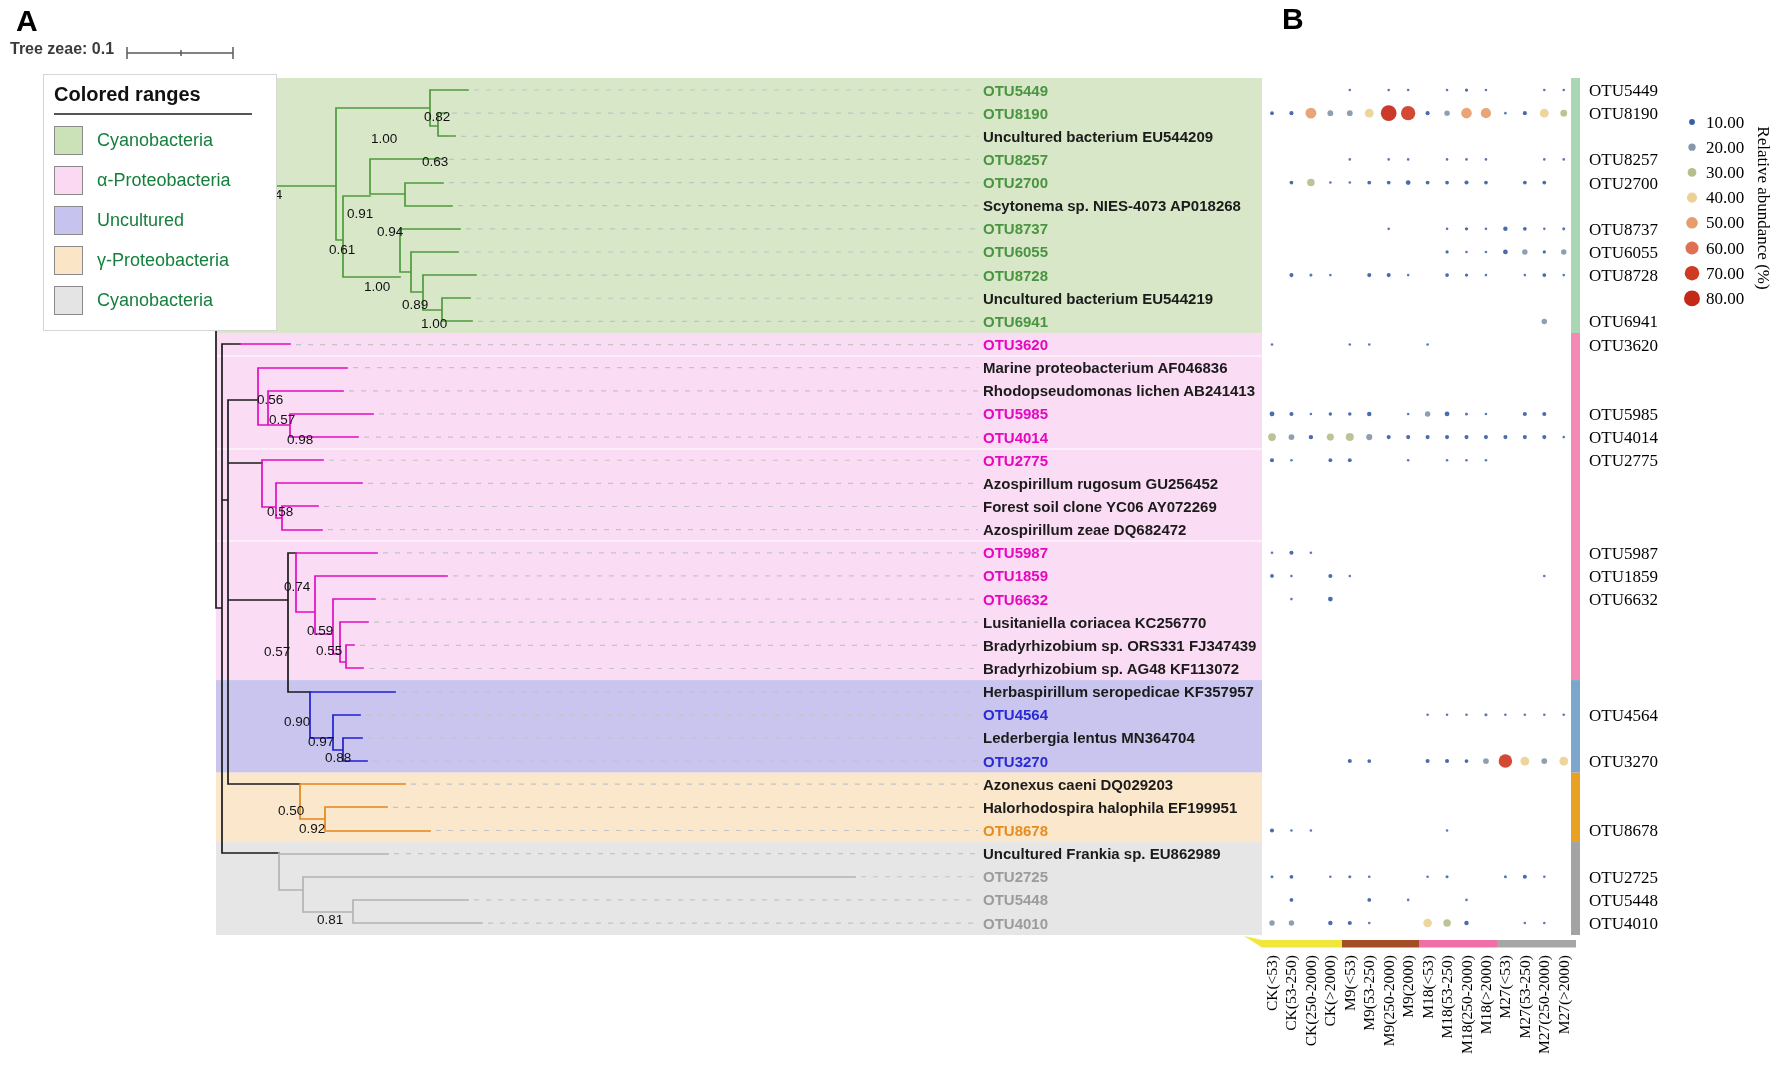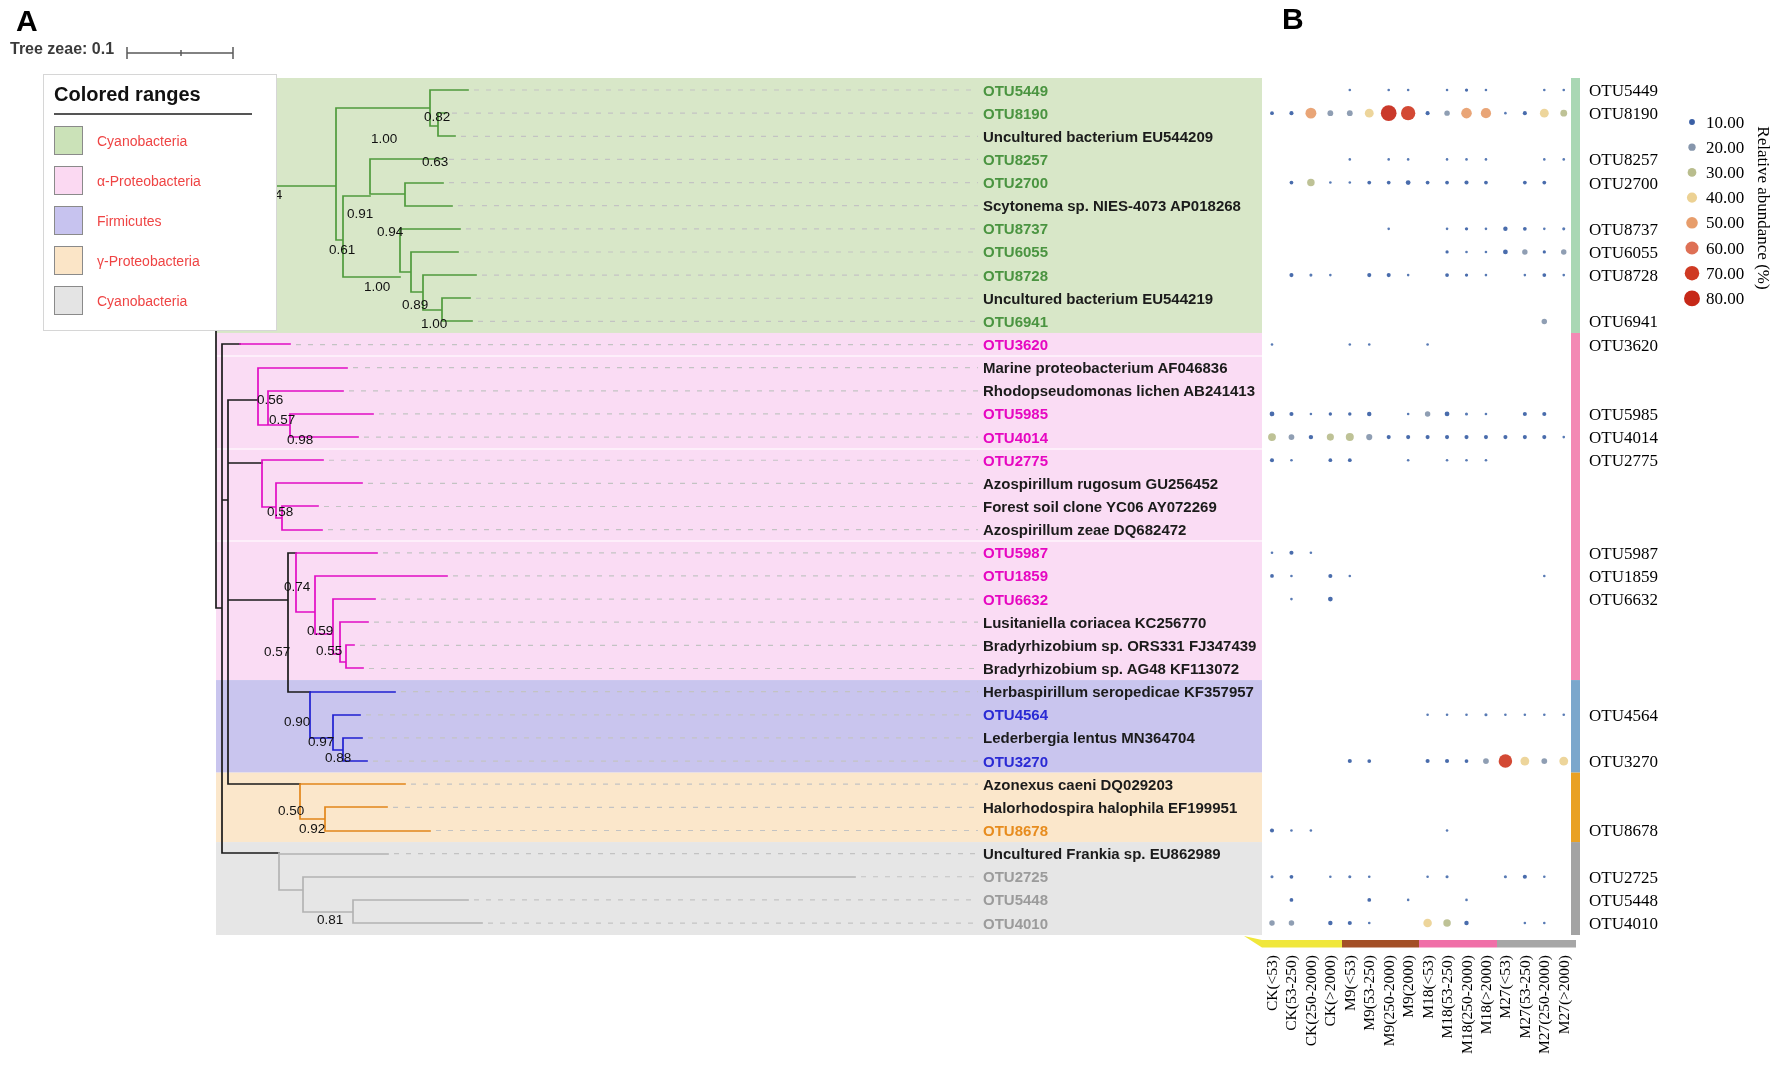--- a/index.html
+++ b/index.html
@@ -9,21 +9,21 @@
   .panel-label{position:absolute;font-size:30px;font-weight:bold;color:#000;}
   #panel-a-label{left:16px;top:4px;}
   #panel-b-label{left:1282px;top:2px;}
   #tree-scale-label{position:absolute;left:10px;top:40px;font-size:16px;font-weight:bold;color:#3b3b3b;}
   .legend-box{position:absolute;left:8px;top:74px;width:234px;background:#fff;
               border:1px solid #d6d6d6;padding:8px 24px 4px 10px;box-sizing:border-box;margin-left:35px;}
   .legend-title{font-size:20px;font-weight:bold;color:#111;padding-bottom:7px;
                 border-bottom:2px solid #555;}
   .legend-item{display:flex;align-items:center;gap:14px;margin:11px 0;}
   .legend-swatch{width:27px;height:27px;border:1px solid #8a8a8a;flex:0 0 auto;}
-  .legend-item-label{font-size:14px;color:#ef4444;}
+  .legend-item-label{font-size:18px;color:#15803d;}
 </style>
 </head>
 <body>
 
 <div class="fig">
   <svg id="main-svg" width="1772" height="1090" viewBox="0 0 1772 1090">
       <rect x="216" y="78" width="1046" height="254.97000000000003" fill="#d8e7c8"></rect>
       <rect x="216" y="332.97" width="1046" height="347.0999999999999" fill="#fadcf4"></rect>
       <rect x="216" y="680.0699999999999" width="1046" height="92.56000000000017" fill="#c9c5ee"></rect>
       <rect x="216" y="772.6300000000001" width="1046" height="69.41999999999985" fill="#fbe7cb"></rect>
@@ -397,21 +397,21 @@
     <div class="legend-item">
       <span class="legend-swatch" style="background: rgb(203, 226, 184);"></span>
       <span class="legend-item-label">Cyanobacteria</span>
     </div>
     <div class="legend-item">
       <span class="legend-swatch" style="background: rgb(251, 217, 242);"></span>
       <span class="legend-item-label">α-Proteobacteria</span>
     </div>
     <div class="legend-item">
       <span class="legend-swatch" style="background: rgb(199, 195, 239);"></span>
-      <span class="legend-item-label">Firmicutes</span>
+      <span class="legend-item-label">Uncultured</span>
     </div>
     <div class="legend-item">
       <span class="legend-swatch" style="background: rgb(251, 229, 199);"></span>
       <span class="legend-item-label">γ-Proteobacteria</span>
     </div>
     <div class="legend-item">
       <span class="legend-swatch" style="background: rgb(228, 228, 228);"></span>
       <span class="legend-item-label">Cyanobacteria</span>
     </div>
   </div>

